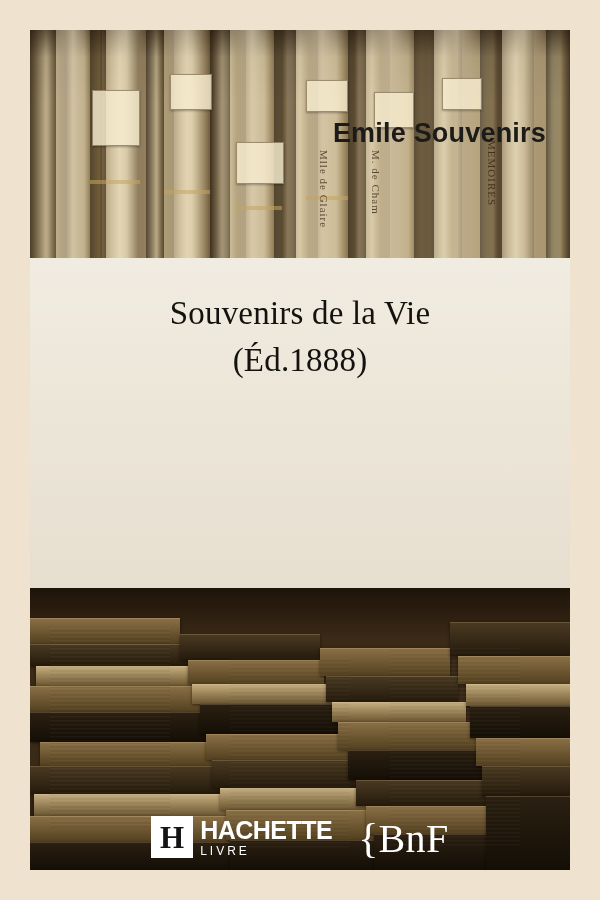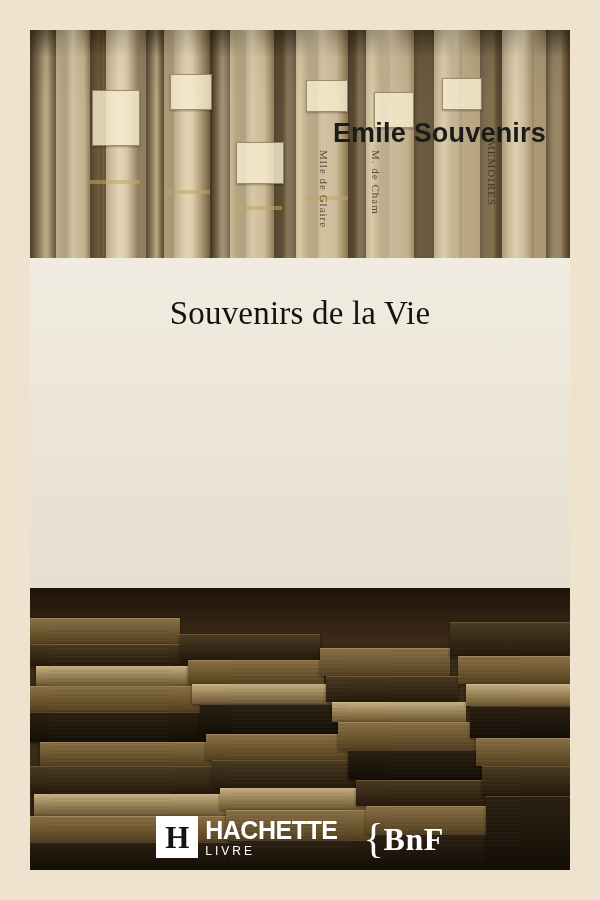--- a/index.html
+++ b/index.html
@@ -215,22 +215,22 @@
     align-items: center;
     font-family: "Liberation Serif", serif;
     color: #ffffff;
   }
   .bnf-brace {
     font-size: 42px;
     line-height: 0.9;
     font-weight: normal;
   }
   .bnf-text {
-    font-size: 32px;
-    font-weight: bold;
+    font-size: 40px;
+    font-weight: normal;
     letter-spacing: 0.5px;
     line-height: 0.95;
   }
 </style>
 </head>
 <body>
 
 <div class="book-cover">
   <div class="cover-frame">
 
@@ -270,20 +270,21 @@
       <div class="vert-text" style="left:468px;top:110px;">MEMOIRES</div>
     </div>
 
     <div class="author-band">
       <span class="author-name">Emile Souvenirs</span>
     </div>
 
     <div class="title-area">
       <div class="title-block">
         <div class="title-line">Souvenirs de la Vie</div>
+        <div class="title-line">(Éd.1888)</div>
       </div>
     </div>
 
     <div class="photo-bottom">
       <div class="stack md" style="left:0px;top:30px;width:150px;height:26px;"></div>
       <div class="stack dk" style="left:0px;top:56px;width:162px;height:22px;"></div>
       <div class="stack lt" style="left:6px;top:78px;width:156px;height:20px;"></div>
       <div class="stack md" style="left:0px;top:98px;width:170px;height:26px;"></div>
       <div class="stack vdk" style="left:0px;top:124px;width:178px;height:30px;"></div>
       <div class="stack md" style="left:10px;top:154px;width:172px;height:24px;"></div>

